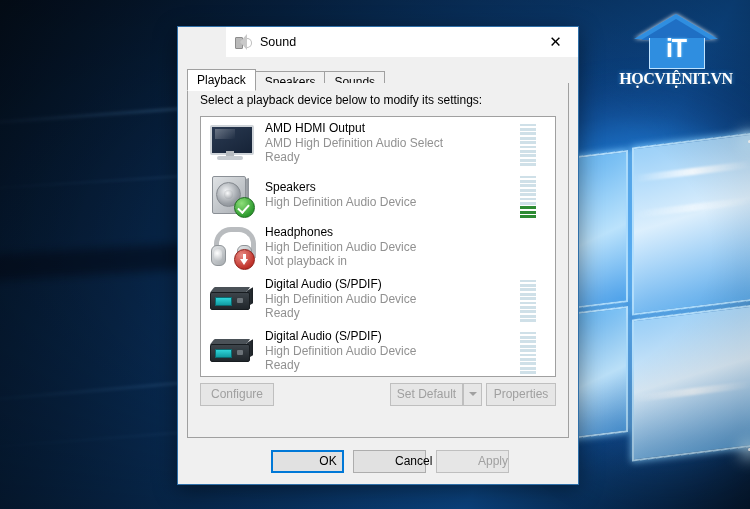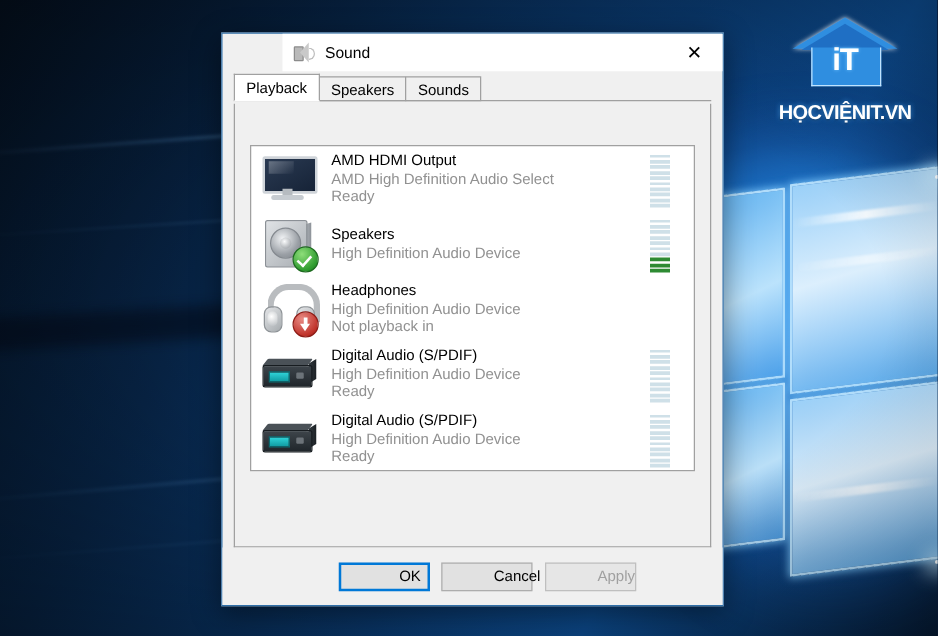--- a/index.html
+++ b/index.html
@@ -47,39 +47,39 @@
   #wm-house{position:relative;width:84px;height:54px;margin:0 auto;}
   .roof{position:absolute;left:0;top:0;width:0;height:0;
         border-left:42px solid transparent;border-right:42px solid transparent;border-bottom:25px solid #2f8ee0;
         filter:drop-shadow(0 0 2px rgba(255,255,255,.9));}
   .roof-in{position:absolute;left:7px;top:5px;width:0;height:0;
         border-left:35px solid transparent;border-right:35px solid transparent;border-bottom:21px solid #1f6fc4;}
   .body-h{position:absolute;left:15px;top:24px;width:54px;height:30px;background:#2f8ee0;border:1.5px solid #bfe3ff;border-top:none;}
   .it-text{position:absolute;left:0;top:20px;width:84px;text-align:center;
            font-family:"Liberation Sans",sans-serif;font-weight:bold;font-size:25px;color:#fff;letter-spacing:-1px;
            text-shadow:0 0 3px rgba(120,200,255,.95);}
-  #wm-name{margin-top:14px;font-family:Liberation Sans, sans-serif;font-weight:bold;font-size:16px;
+  #wm-name{margin-top:2px;font-family:Liberation Serif, serif;font-weight:bold;font-size:16px;
            color:#ffffff;letter-spacing:-.5px;text-shadow:0 0 4px rgba(60,150,230,1),0 1px 2px rgba(0,0,0,.6);}
 
   
   #sound-dialog{
     position:absolute;left:177px;top:26px;width:400px;height:457px;
     background:#f0f0f0;border:1px solid #2f6fa8;
     box-shadow:0 6px 22px rgba(0,0,0,.45);
     font-size:12px;color:#000;
   }
   #titlebar{height:30px;background:#ffffff;display:flex;align-items:center;position:relative;margin-left:48px;}
   #tb-icon{width:16px;height:16px;margin-left:9px;position:relative;flex:0 0 auto;}
   .spk-box{position:absolute;left:0;top:3px;width:6px;height:10px;background:#b9b9b9;border:1px solid #8c8c8c;border-radius:1px;}
   .spk-cone{position:absolute;left:5px;top:0;width:0;height:0;border-top:8px solid transparent;border-bottom:8px solid transparent;border-right:7px solid #c9c9c9;}
   .spk-wave{position:absolute;left:12px;top:4px;width:4px;height:8px;border:1.5px solid #bdbdbd;border-left:none;border-radius:0 6px 6px 0;}
   #tb-title{margin-left:9px;font-size:12.5px;color:#000;}
   #tb-close{position:absolute;right:0;top:0;width:45px;height:30px;display:flex;align-items:center;justify-content:center;color:#000;font-size:15px;}
 
-  #tabstrip{position:relative;height:22px;margin:2px 0 0 0;padding-left:9px;display:flex;align-items:flex-end;}
+  #tabstrip{position:relative;height:22px;margin:12px 0 0 0;padding-left:9px;display:flex;align-items:flex-end;}
   #tabstrip::after{content:"";position:absolute;left:9px;right:9px;bottom:0;height:1px;background:#a0a0a0;}
   .tab{height:20px;line-height:20px;padding:0 9px;border:1px solid #a0a0a0;background:#f0f0f0;
        font-size:12px;color:#000;position:relative;margin-right:-1px;box-sizing:border-box;}
   .tab.active{background:#ffffff;border-bottom-color:#ffffff;height:22px;line-height:21px;z-index:2;}
 
   #tabpage{position:absolute;left:9px;right:9px;top:56px;bottom:46px;background:#f0f0f0;
            border:1px solid #a0a0a0;border-top:none;}
   #instruction{position:absolute;left:12px;top:10px;font-size:12px;color:#000;}
 
   #device-list{position:absolute;left:12px;top:33px;right:12px;height:259px;background:#fff;border:1px solid #a0a0a0;overflow:hidden;}
@@ -204,20 +204,21 @@
   </div>
 
   <div id="tabstrip">
     <div class="tab active">Playback</div>
     <div class="tab">Speakers</div>
     <div class="tab">Sounds</div>
   </div>
 
   <div id="tabpage">
 
+    <div id="instruction">Select a playback device below to modify its settings:</div>
 
     <div id="device-list">
 
       <div class="device-row">
         <div class="dev-icon">
           <div class="mon-screen">
               <div class="mon-gloss"></div>
             </div>
           <div class="mon-neck"></div>
             <div class="mon-base"></div>
@@ -349,20 +350,26 @@
           <span class="seg"></span>
             <span class="seg"></span>
             <span class="seg"></span>
             <span class="seg"></span>
             <span class="seg"></span>
         </div>
       </div>
 
     </div>
 
+    <div id="mid-buttons">
+      <div id="btn-configure" class="btn disabled">Configure</div>
+      <div id="btn-setdefault" class="btn disabled">Set Default</div>
+      <div id="btn-setdefault-arrow" class="btn disabled"><span class="caret"></span></div>
+      <div id="btn-properties" class="btn disabled">Properties</div>
+    </div>
 
   </div>
 
   <div id="footer">
     <div id="btn-ok" class="fbtn">OK</div>
     <div id="btn-apply" class="fbtn">Apply</div>
     <div id="btn-cancel" class="fbtn">Cancel</div>
   </div>
 
 </div>

